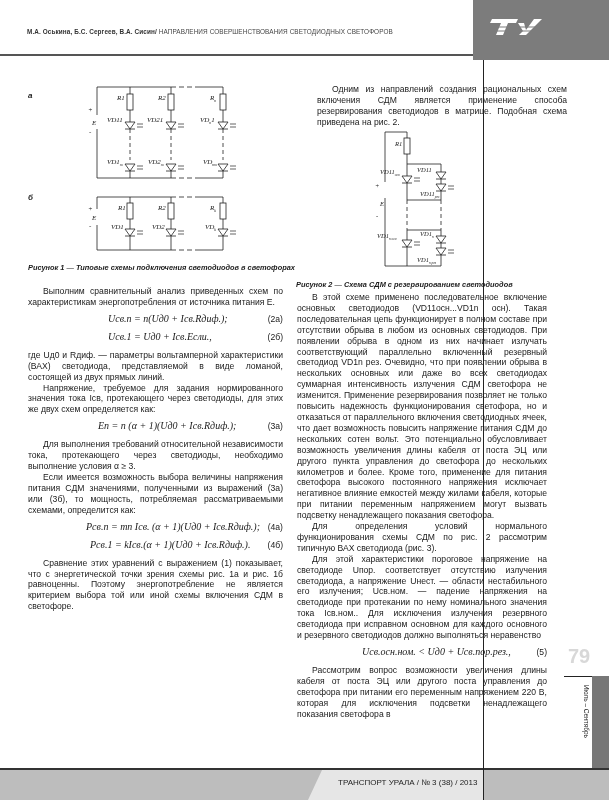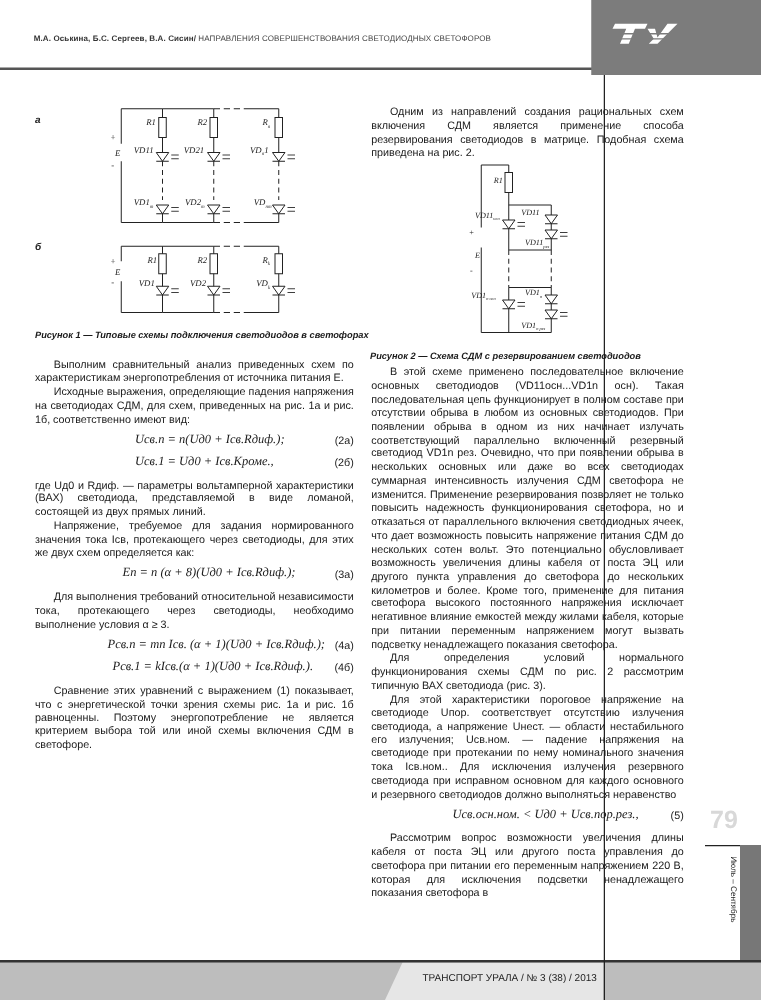--- a/index.html
+++ b/index.html
@@ -236,48 +236,48 @@
     <text x="42" y="132">VD1<tspan font-size="3.5" dy="2">n рез</tspan></text>
     <text x="5" y="76">E</text>
     <text x="0" y="58" font-style="normal">+</text>
       <text x="1" y="88" font-style="normal">-</text>
   </g>
 </svg>
 <div class="caption" style="left:296px;top:280px;">Рисунок 2 — Схема СДМ с резервированием светодиодов</div>
 
 <div class="col left" style="top:286px;">
   <p class="ind">Выполним сравнительный анализ приведенных схем по характеристикам энергопотребления от источника питания E.</p>
-  <p class="ind">Исходные выражения, определяющие падения напряжения на светодиодах СДМ, для схем, приведенных на рис. 1а и рис. 1б, соответственно имеют вид:</p>
   <div class="eq" style="margin-top:6px;">
     <span class="expr" style="left:80px;">Uсв.n = n(Uд0 + Iсв.Rдиф.);</span>
     <span class="num">(2а)</span>
   </div>
   <div class="eq">
-    <span class="expr" style="left:80px;">Uсв.1 = Uд0 + Iсв.Кроме.,</span>
+    <span class="expr" style="left:80px;">Uсв.1 = Uд0 + Iсв.Если.,</span>
     <span class="num">(2б)</span>
   </div>
   <p>где Uд0 и Rдиф. — параметры вольтамперной характеристики (ВАХ) светодиода, представляемой в виде ломаной, состоящей из двух прямых линий.</p>
   <p class="ind">Напряжение, требуемое для задания нормированного значения тока Iсв, протекающего через светодиоды, для этих же двух схем определяется как:</p>
   <div class="eq" style="margin-top:6px;">
-    <span class="expr" style="left:70px;">En = n (α + 8)(Uд0 + Iсв.Rдиф.);</span>
+    <span class="expr" style="left:70px;">En = n (α + 1)(Uд0 + Iсв.Rдиф.);</span>
     <span class="num">(3а)</span>
   </div>
   <p class="ind">Для выполнения требований относительной независимости тока, протекающего через светодиоды, необходимо выполнение условия α ≥ 3.</p>
+  <p class="ind">Если имеется возможность выбора величины напряжения питания СДМ значениями, полученными из выражений (3а) или (3б), то мощность, потребляемая рассматриваемыми схемами, определится как:</p>
   <div class="eq" style="margin-top:6px;">
     <span class="expr" style="left:58px;">Pсв.n = mn Iсв. (α + 1)(Uд0 + Iсв.Rдиф.);</span>
     <span class="num">(4а)</span>
   </div>
   <div class="eq">
     <span class="expr" style="left:62px;">Pсв.1 = kIсв.(α + 1)(Uд0 + Iсв.Rдиф.).</span>
     <span class="num">(4б)</span>
   </div>
   <p class="ind">Сравнение этих уравнений с выражением (1) показывает, что с энергетической точки зрения схемы рис. 1а и рис. 1б равноценны. Поэтому энергопотребление не является критерием выбора той или иной схемы включения СДМ в светофоре.</p>
 </div>
 
-<div class="col right" style="top:84px;">
+<div class="col right" style="top:84px;margin-left:20px;">
   <p class="ind">Одним из направлений создания рациональных схем включения СДМ является применение способа резервирования светодиодов в матрице. Подобная схема приведена на рис. 2.</p>
 </div>
 <div class="col right" style="top:292px;">
   <p class="ind">В этой схеме применено последовательное включение основных светодиодов (VD11осн...VD1n осн). Такая последовательная цепь функционирует в полном составе при отсутствии обрыва в любом из основных светодиодов. При появлении обрыва в одном из них начинает излучать соответствующий параллельно включенный резервный светодиод VD1n рез. Очевидно, что при появлении обрыва в нескольких основных или даже во всех светодиодах суммарная интенсивность излучения СДМ светофора не изменится. Применение резервирования позволяет не только повысить надежность функционирования светофора, но и отказаться от параллельного включения светодиодных ячеек, что дает возможность повысить напряжение питания СДМ до нескольких сотен вольт. Это потенциально обусловливает возможность увеличения длины кабеля от поста ЭЦ или другого пункта управления до светофора до нескольких километров и более. Кроме того, применение для питания светофора высокого постоянного напряжения исключает негативное влияние емкостей между жилами кабеля, которые при питании переменным напряжением могут вызвать подсветку ненадлежащего показания светофора.</p>
   <p class="ind">Для определения условий нормального функционирования схемы СДМ по рис. 2 рассмотрим типичную ВАХ светодиода (рис. 3).</p>
   <p class="ind">Для этой характеристики пороговое напряжение на светодиоде Uпор. соответствует отсутствию излучения светодиода, а напряжение Uнест. — области нестабильного его излучения; Uсв.ном. — падение напряжения на светодиоде при протекании по нему номинального значения тока Iсв.ном.. Для исключения излучения резервного светодиода при исправном основном для каждого основного и резервного светодиодов должно выполняться неравенство</p>
   <div class="eq" style="margin-top:6px;text-decoration:underline;">
     <span class="expr" style="left:65px;">Uсв.осн.ном. &lt; Uд0 + Uсв.пор.рез.,</span>
     <span class="num">(5)</span>
   </div>

